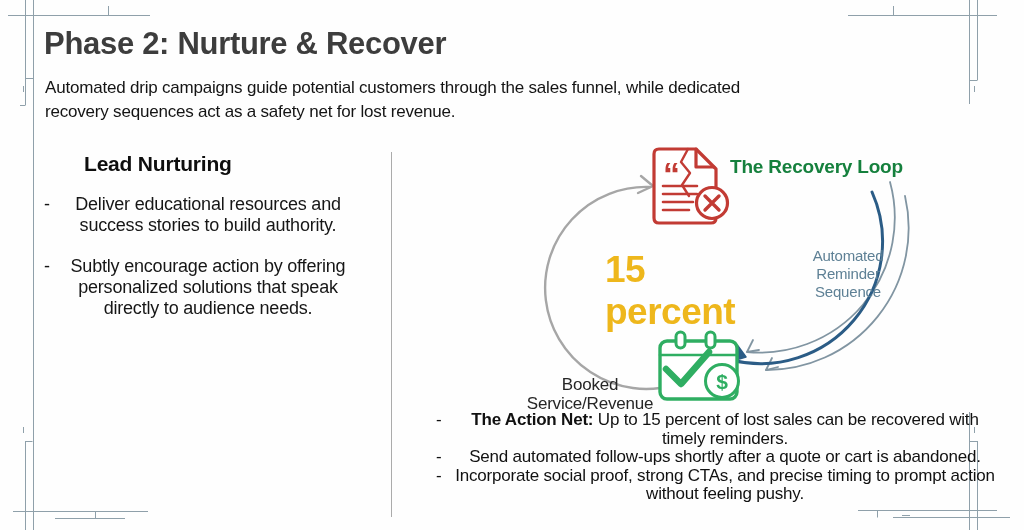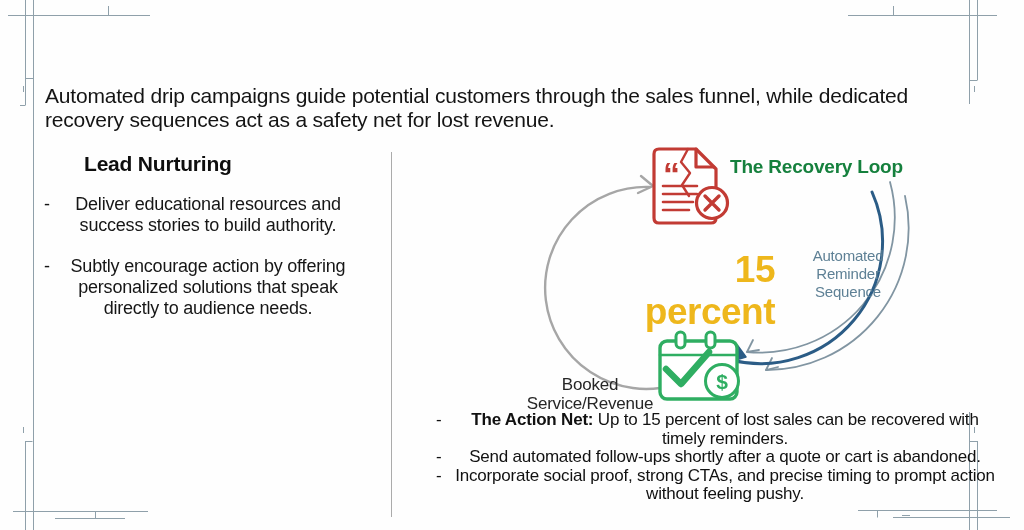--- a/index.html
+++ b/index.html
@@ -7,22 +7,22 @@
     position:relative;width:1024px;height:530px;background:#fefefe;overflow:hidden;
     font-family:"Liberation Sans","DejaVu Sans",sans-serif;color:#1b1b1b;
   }
   .marks{position:absolute;left:0;top:0;width:1024px;height:530px;pointer-events:none;}
 
   .title{
     position:absolute;left:44px;top:26px;width:900px;
     font-size:31px;font-weight:700;color:#3d3d3d;letter-spacing:-0.3px;
   }
   .subtitle{
-    position:absolute;left:45px;top:84px;width:920px;
-    font-size:21px;line-height:23.5px;color:#141414;white-space:pre-line;letter-spacing:-0.2px;
+    position:absolute;left:45px;top:76px;width:920px;
+    font-size:17px;line-height:23.5px;color:#141414;white-space:pre-line;letter-spacing:-0.2px;
   }
 
   .left-heading{
     position:absolute;left:44px;top:152px;
     font-size:21px;font-weight:700;color:#0e0e0e;letter-spacing:-0.2px;margin-left:40px;
   }
   ul.plain{list-style:none;margin:0;padding:0;}
   .left-list{
     position:absolute;left:44px;top:194px;width:316px;
     font-size:18px;line-height:21px;color:#161616;letter-spacing:-0.2px;
@@ -37,21 +37,21 @@
   .li-body{flex:1;text-align:center;}
   .b{font-weight:700;}
 
   .divider{position:absolute;left:391px;top:152px;width:1px;height:365px;background:#ababab;}
 
   .diagram-svg{position:absolute;left:400px;top:130px;width:624px;height:290px;}
 
   .lbl{position:absolute;white-space:pre-line;}
   .abandoned-label{left:500px;top:153px;width:132px;text-align:right;font-size:17px;line-height:19px;color:#262626;letter-spacing:-0.2px;}
   .loop-title{left:730px;top:156px;font-size:19px;font-weight:700;color:#15803d;letter-spacing:-0.2px;}
-  .center-value{left:605px;top:249px;width:170px;text-align:right;font-size:37px;font-weight:700;letter-spacing:-0.5px;}
+  .center-value{left:605px;top:249px;width:170px;text-align:left;font-size:37px;font-weight:700;letter-spacing:-0.5px;}
   .reminder-label{left:797px;top:247px;width:102px;text-align:center;font-size:15px;line-height:18px;letter-spacing:-0.2px;}
   .booked-label{left:515px;top:356px;width:150px;text-align:center;font-size:17px;line-height:19px;color:#262626;letter-spacing:-0.2px;margin-top:19px;}
 </style>
 </head>
 <body>
 
 <div class="slide">
 
   <svg class="marks" viewBox="0 0 1024 530" stroke="#8fa0aa" stroke-width="1" fill="none">
     <g>
@@ -84,20 +84,21 @@
       <line x1="977.5" y1="441" x2="977.5" y2="530"></line>
       <line x1="969.5" y1="441.5" x2="977.5" y2="441.5"></line>
       <line x1="974.5" y1="427" x2="974.5" y2="433"></line>
       <line x1="858" y1="510.5" x2="997" y2="510.5"></line>
       <line x1="877.5" y1="510.5" x2="877.5" y2="517.5"></line>
       <line x1="893" y1="517.5" x2="1010" y2="517.5"></line>
       <line x1="902" y1="515.5" x2="910" y2="515.5"></line>
     </g>
   </svg>
 
+  <div class="title">Phase 2: Nurture &amp; Recover</div>
   <div class="subtitle">Automated drip campaigns guide potential customers through the sales funnel, while dedicated
 recovery sequences act as a safety net for lost revenue.</div>
 
   <div class="left-heading">Lead Nurturing</div>
   <ul class="plain left-list">
       <li>
         <span class="dash">-</span>
         <span class="li-body"><span>Deliver educational resources and success stories to build authority.</span></span>
       </li>
       <li>

